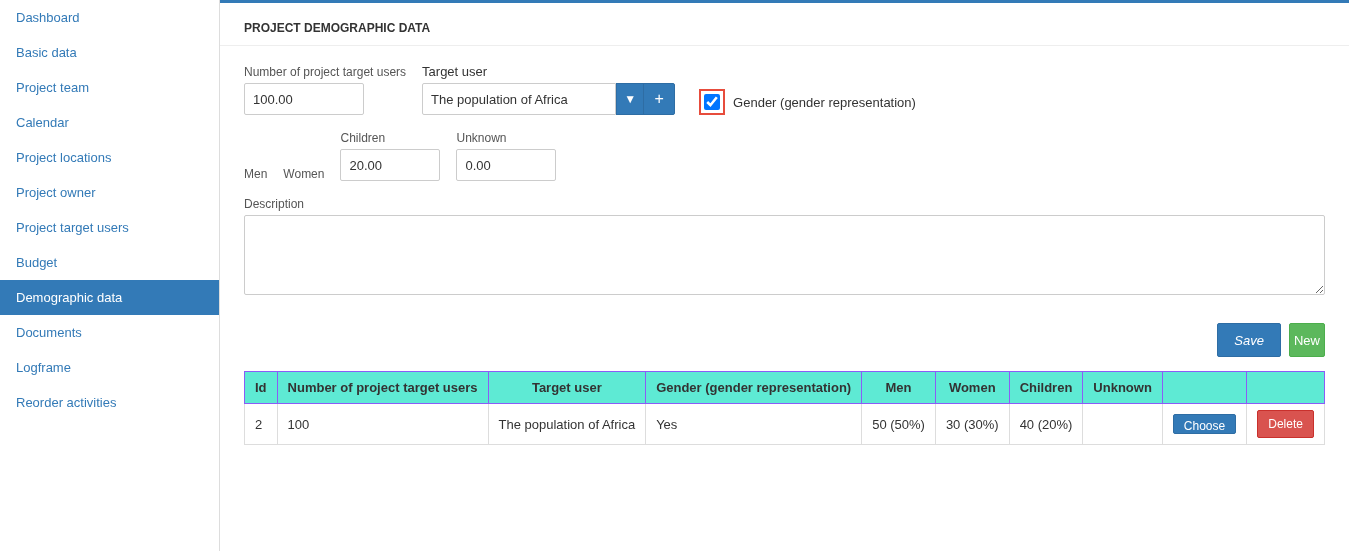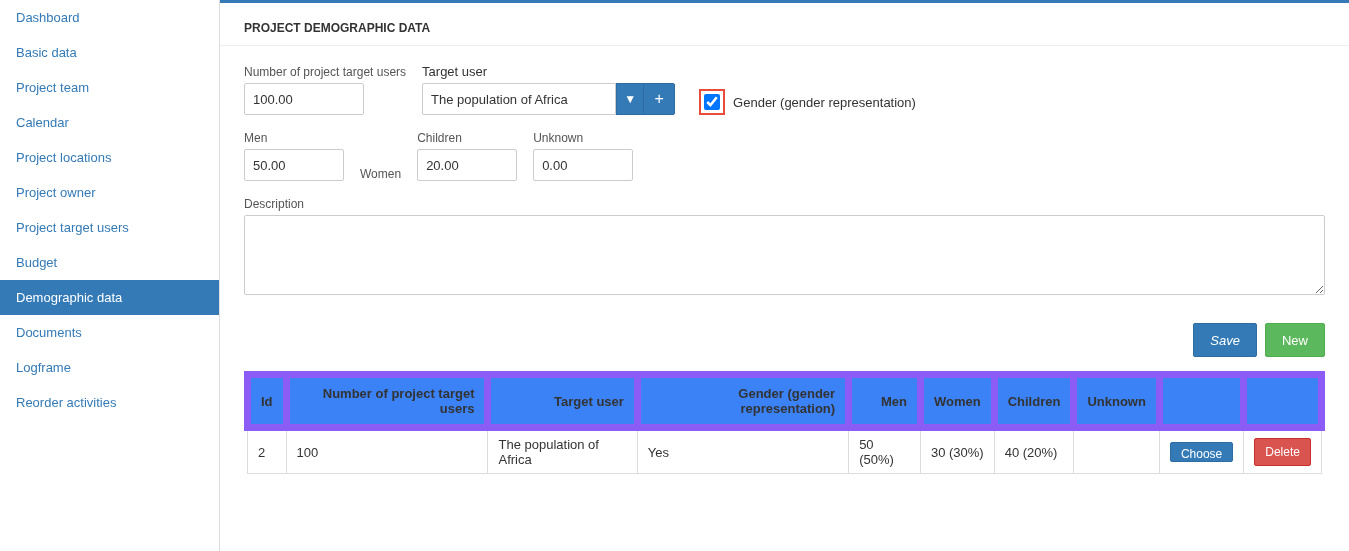--- a/index.html
+++ b/index.html
@@ -183,21 +183,21 @@
       font-size: 13px;
       border-radius: 2px;
       height: 34px;
       font-style: italic;
     }
 
     .btn-new {
       background: #5cb85c;
       color: #fff;
       border: 1px solid #4cae4c;
-      padding: 6px 16px;
+      padding: 6px 4px;
       cursor: pointer;
       font-size: 13px;
       border-radius: 2px;
       height: 34px;
     }
 
     .btn-choose {
       background: #337ab7;
       color: #fff;
       border: 1px solid #2e6da4;
@@ -221,24 +221,24 @@
 
     
     .data-table {
       width: 100%;
       border-collapse: collapse;
       font-size: 13px;
       margin-top: 4px;
     }
 
     .data-table th {
-      background: #3b82f6;
-      border: 7px solid #8b5cf6;
+      background: #5eead4;
+      border: 1px solid #8b5cf6;
       padding: 8px 10px;
-      text-align: right;
+      text-align: center;
       font-weight: bold;
       color: #333;
     }
 
     .data-table td {
       border: 1px solid #ddd;
       padding: 6px 10px;
       vertical-align: middle;
     }
 
@@ -313,21 +313,20 @@
         <div class="checkbox-highlighted">
           <input type="checkbox" id="gender-check" checked="" style="">
         </div>
         <label class="checkbox-label" for="gender-check">Gender (gender representation)</label>
       </div>
     </div>
 
     <div class="form-row">
       <div class="form-group">
         <label>Men</label>
-        <input type="text" class="men-input" value="50.00" style="">
       </div>
       <div class="form-group">
         <label>Women</label>
       </div>
       <div class="form-group">
         <label>Children</label>
         <input type="text" class="children-input" value="20.00" style="">
       </div>
       <div class="form-group">
         <label>Unknown</label>

